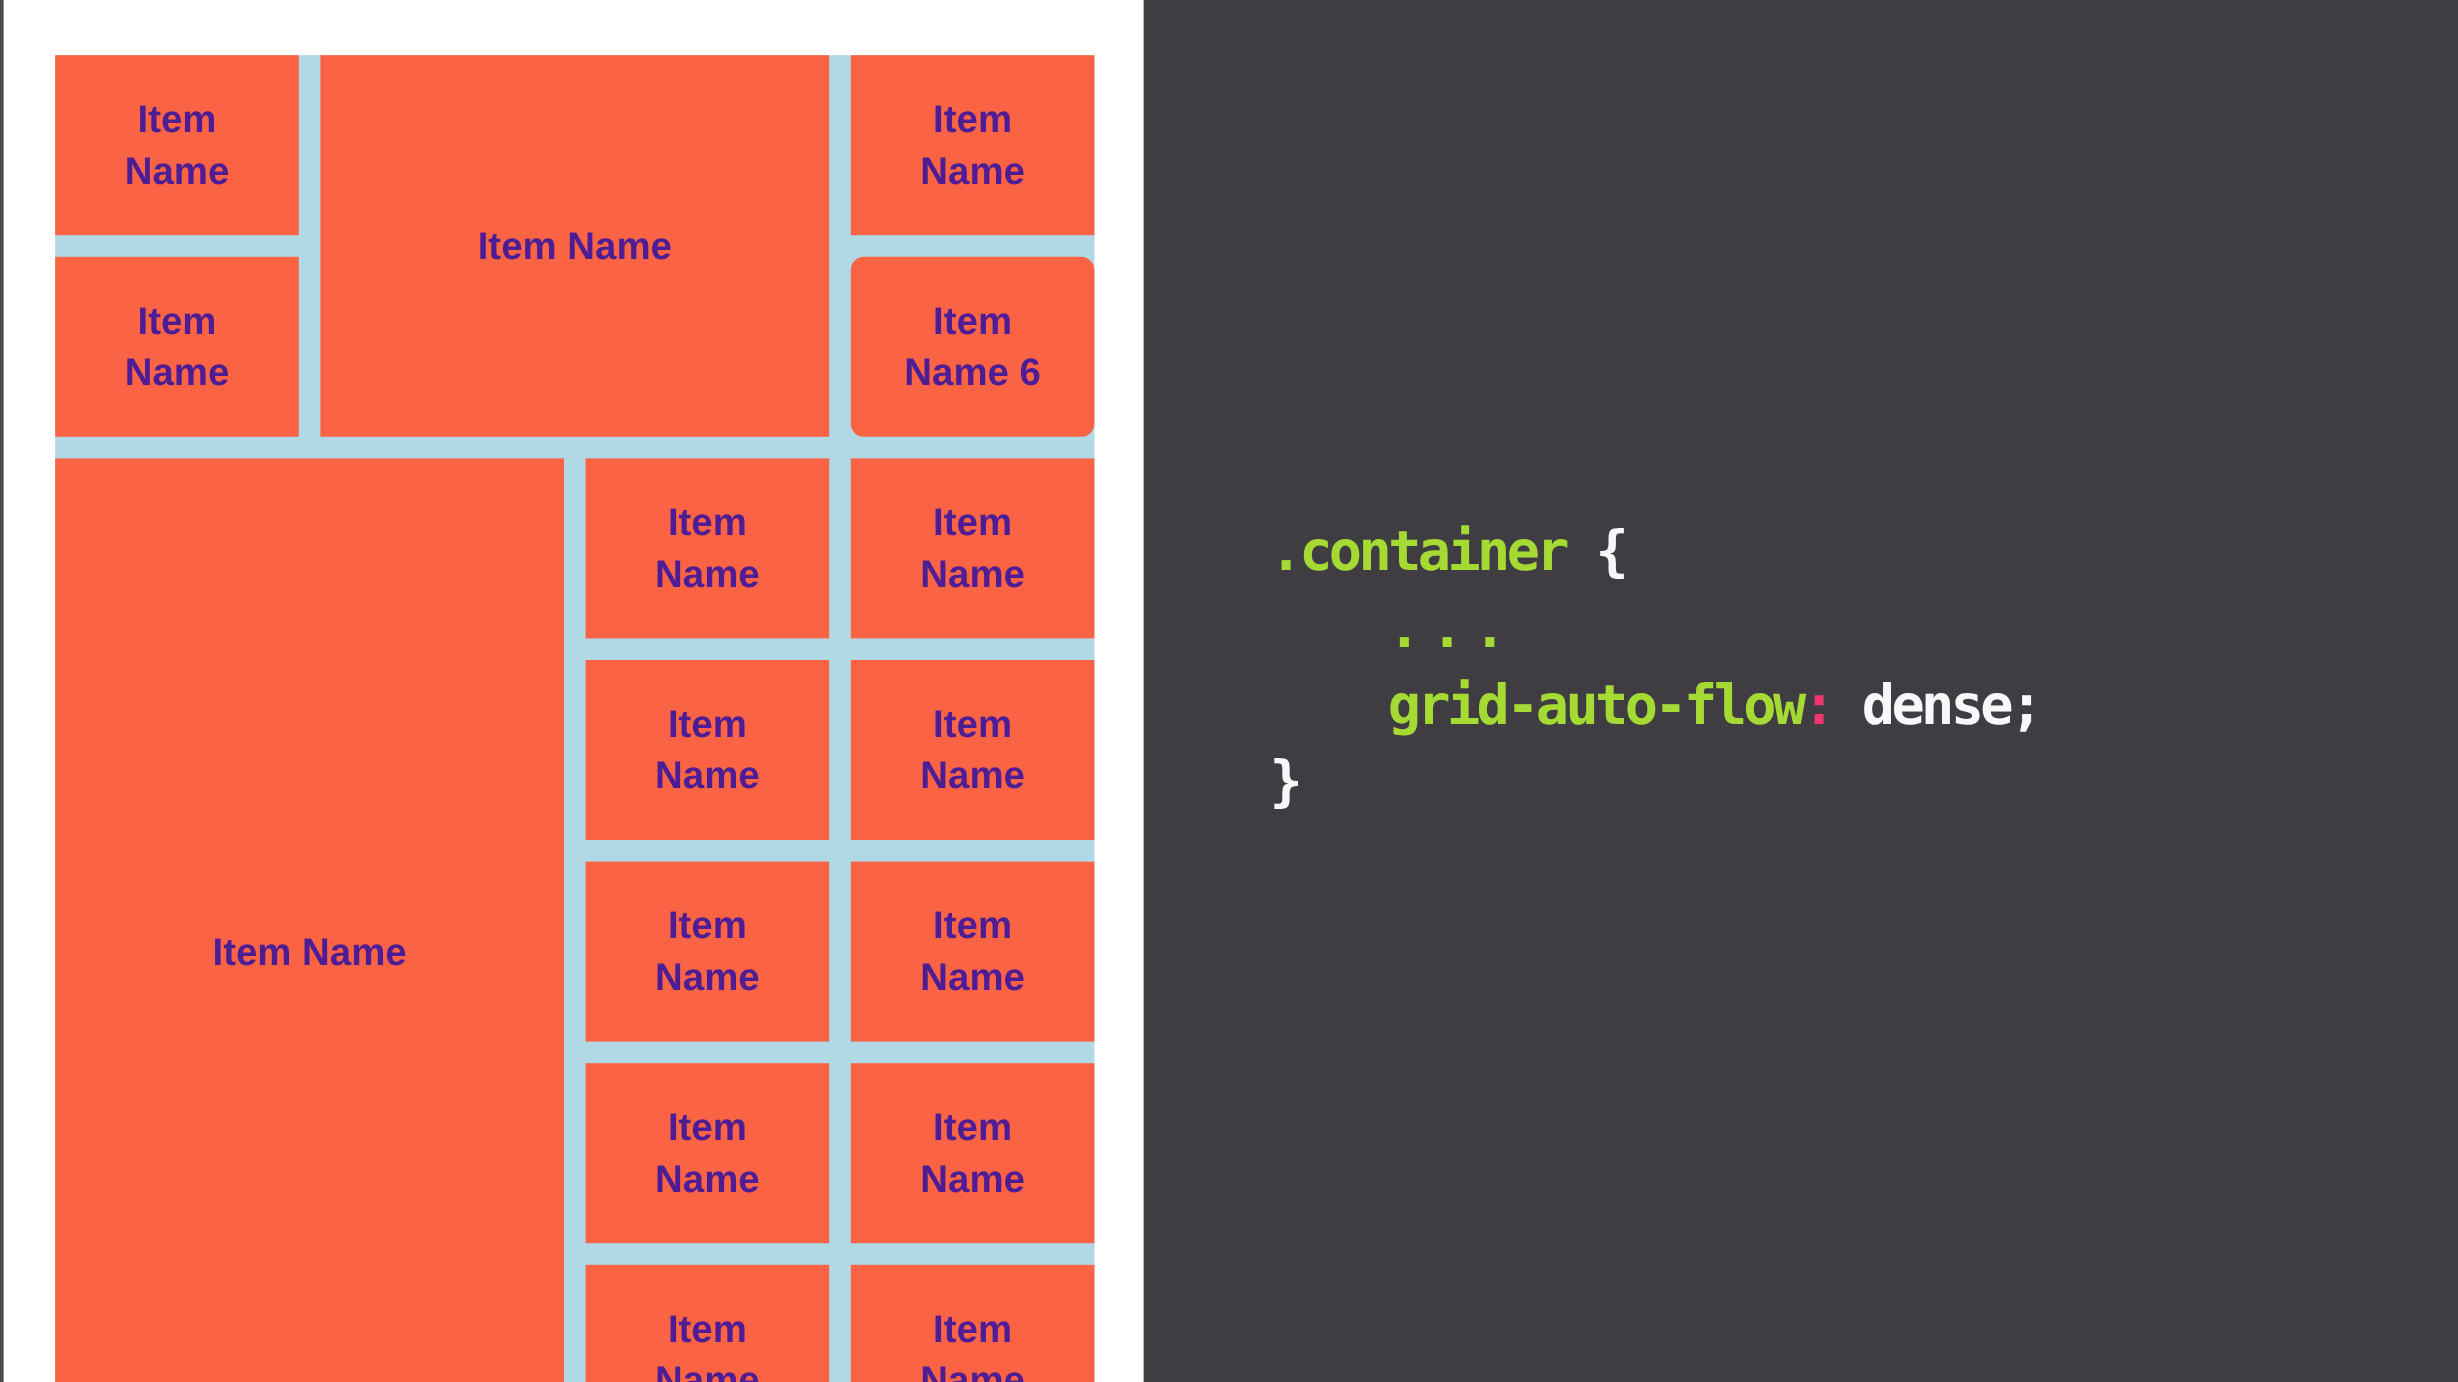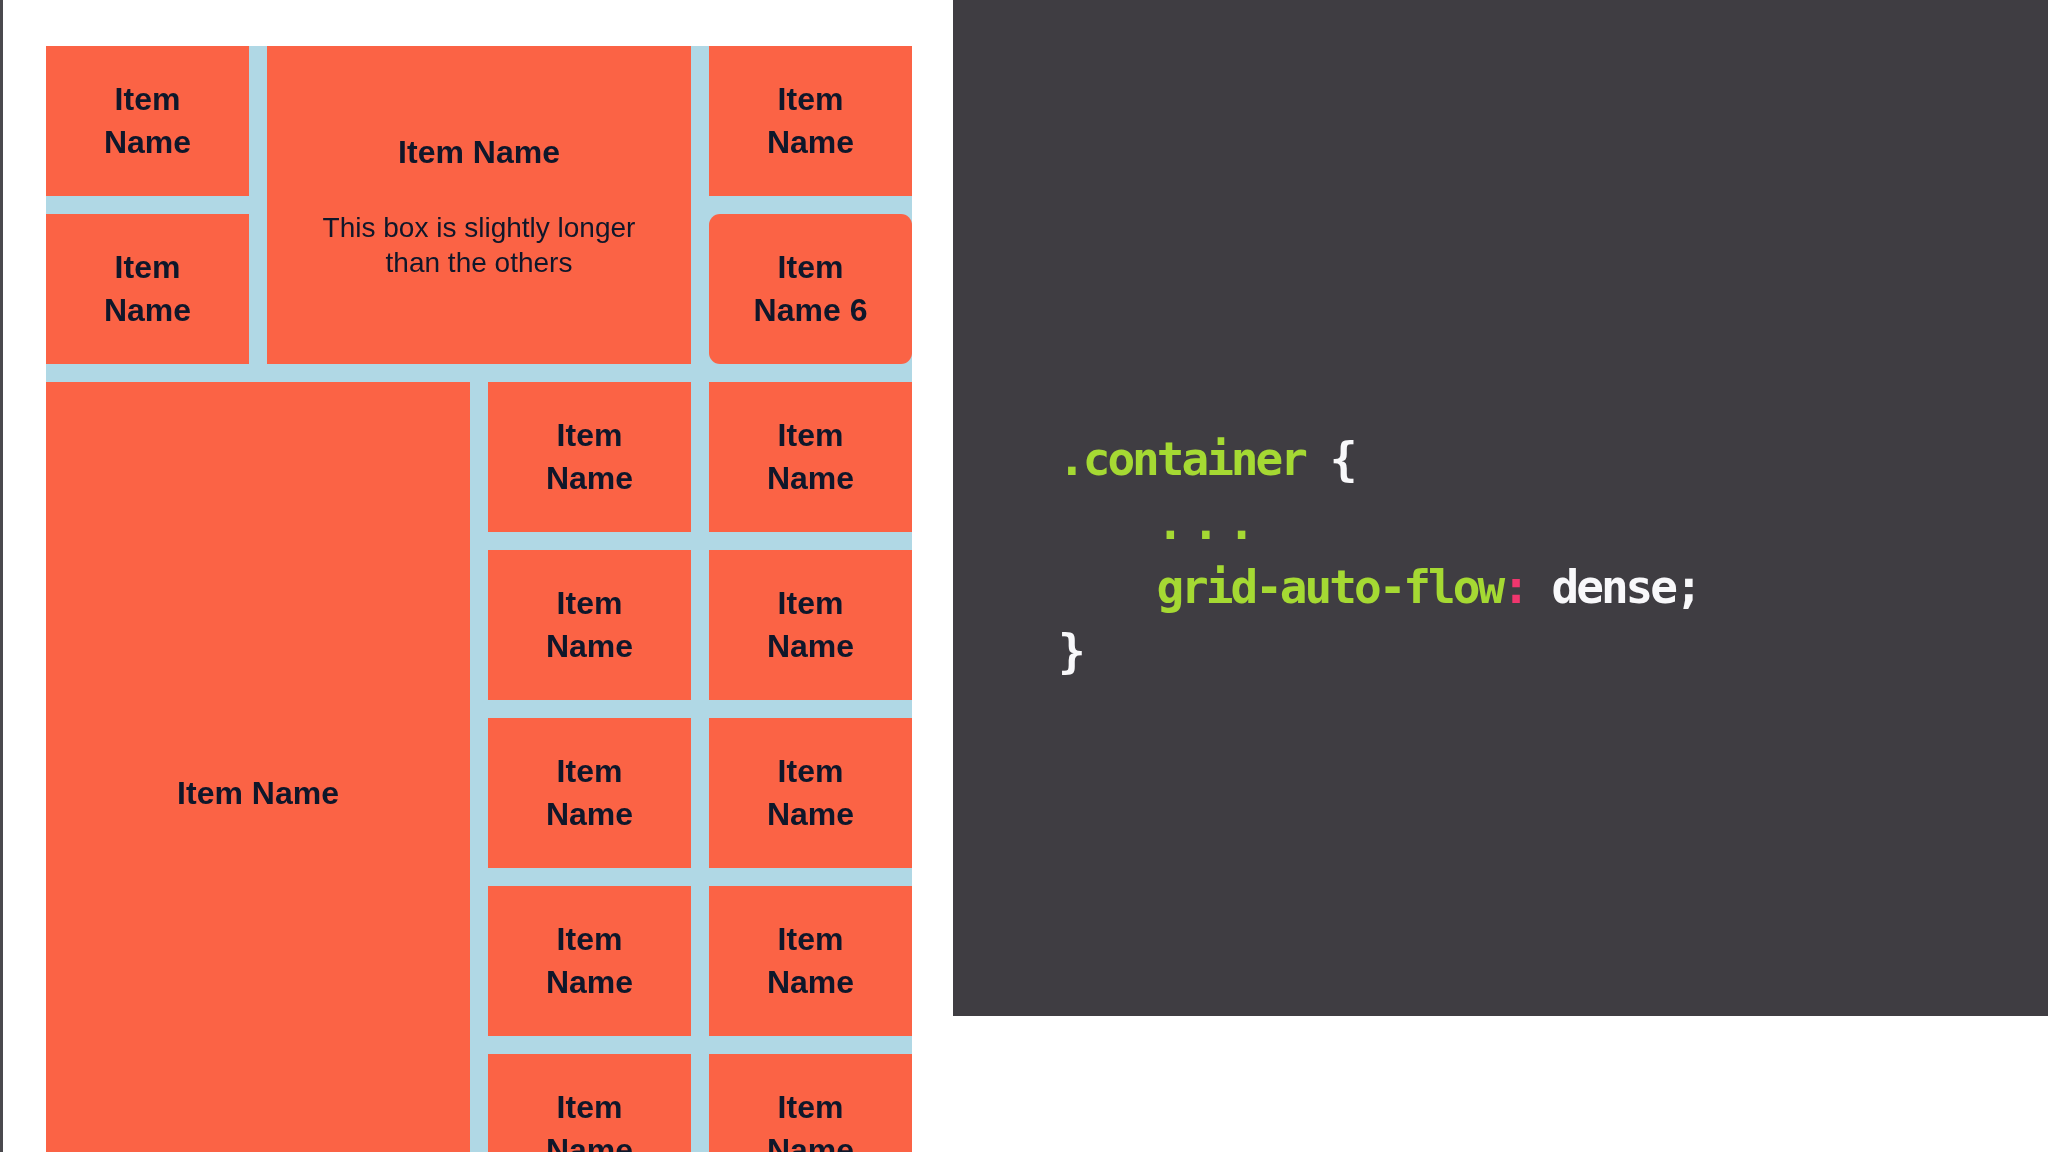--- a/index.html
+++ b/index.html
@@ -8,48 +8,47 @@
     background:#ffffff; font-family:"Liberation Sans", sans-serif;
   }
   .left-panel { position:absolute; left:0; top:0; width:953px; height:1152px; background:#ffffff; overflow:hidden; }
   .window-border { position:absolute; left:0; top:0; width:3px; height:1152px; background:#4a494e; }
   .grid {
     position:absolute; left:46px; top:46px; width:866px;
     display:grid; grid-template-columns:repeat(4, 203px); grid-auto-rows:150px; gap:18px;
     background:#b0d8e5;
   }
   .box {
-    background:#fb6345; color:#0f172a;
+    background:#fb6345; color:#4c1d95;
     display:flex; flex-direction:column; align-items:center; justify-content:center;
     text-align:center; padding:0 26px; box-sizing:border-box;
   }
   .box-title { font-weight:bold; font-size:32px; line-height:43px; }
   .box--tall .box-title { white-space:nowrap; }
   .box-desc { font-size:28px; line-height:35px; margin-top:36px; max-width:344px; }
-  .code-panel { position:absolute; left:953px; top:0; width:1095px; height:1016px; background:#3f3d42; }
+  .code-panel { position:absolute; left:953px; top:0; width:1095px; height:1152px; background:#3f3d42; }
   .code {
     position:absolute; left:105px; top:427px;
     font-family:"DejaVu Sans Mono","Liberation Mono",monospace;
     font-size:46px; font-weight:bold; line-height:64px; letter-spacing:-3px;
     white-space:pre;
   }
   .code-line { height:64px; }
   .dots { letter-spacing:8px; }
 </style>
 </head>
 <body>
 
 <div class="left-panel">
   <div class="grid" id="grid" style="background: rgb(176, 216, 229);">
       <div class="box box--small" style="grid-area: 1 / 1 / span 1 / span 1; background: rgb(251, 99, 69);">
         <div class="box-title">Item Name</div>
       </div>
       <div class="box box--wide" style="grid-area: 1 / 2 / span 2 / span 2; background: rgb(251, 99, 69);">
         <div class="box-title">Item Name</div>
-        <div class="box-desc">This box is slightly longer than the others</div>
       </div>
       <div class="box box--small" style="grid-area: 1 / 4 / span 1 / span 1; background: rgb(251, 99, 69);">
         <div class="box-title">Item Name</div>
       </div>
       <div class="box box--small" style="grid-area: 2 / 1 / span 1 / span 1; background: rgb(251, 99, 69);">
         <div class="box-title">Item Name</div>
       </div>
       <div class="box box--small" style="grid-area: 2 / 4 / span 1 / span 1; background: rgb(251, 99, 69); border-radius: 11px;">
         <div class="box-title">Item Name 6</div>
       </div>

